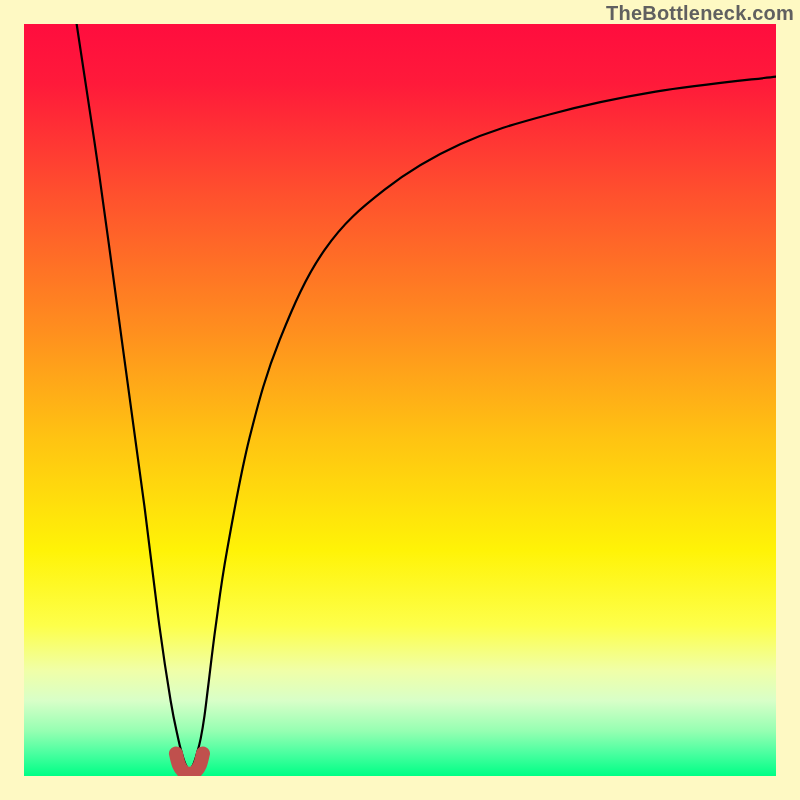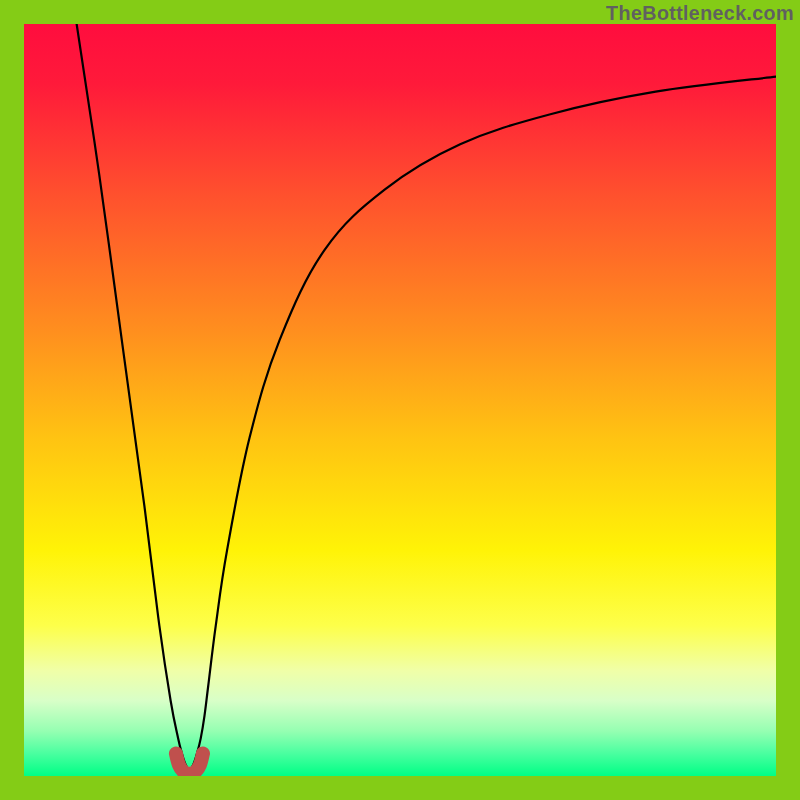--- a/index.html
+++ b/index.html
@@ -10,21 +10,21 @@
     overflow: hidden;
     background: #000;
     font-family: Arial, Helvetica, sans-serif;
   }
   .frame {
     position: absolute;
     left: 0;
     top: 0;
     width: 800px;
     height: 800px;
-    background: #84cc16;
+    background: #fef9c3;
   }
   .plot-area {
     position: absolute;
     left: 24px;
     top: 24px;
     width: 752px;
     height: 752px;
     overflow: hidden;
   }
   .attribution {

